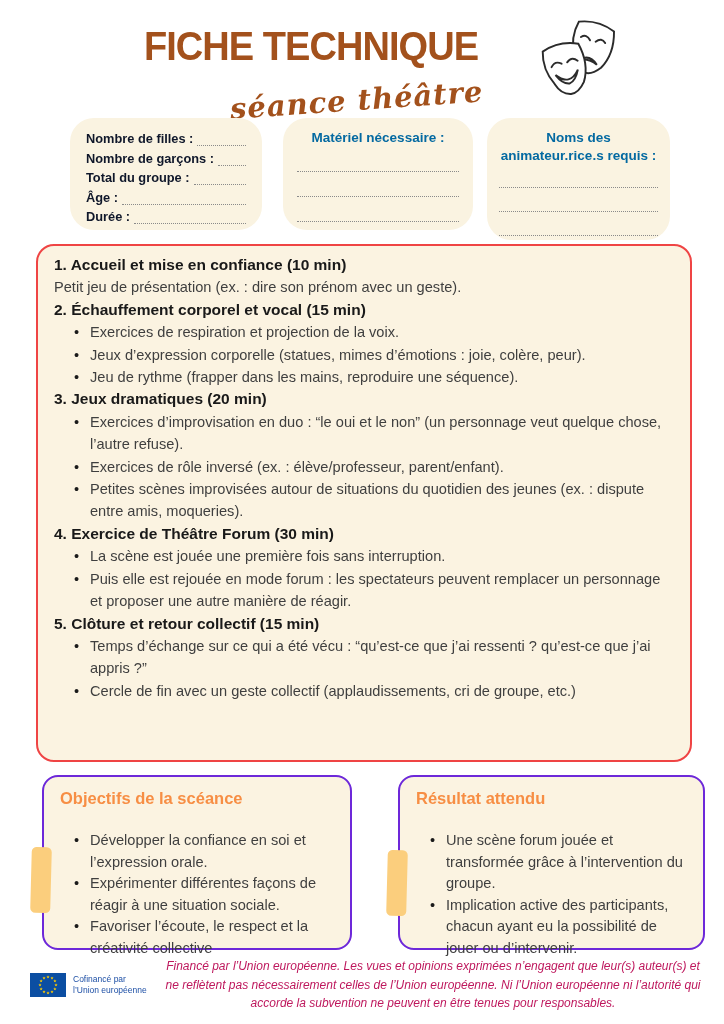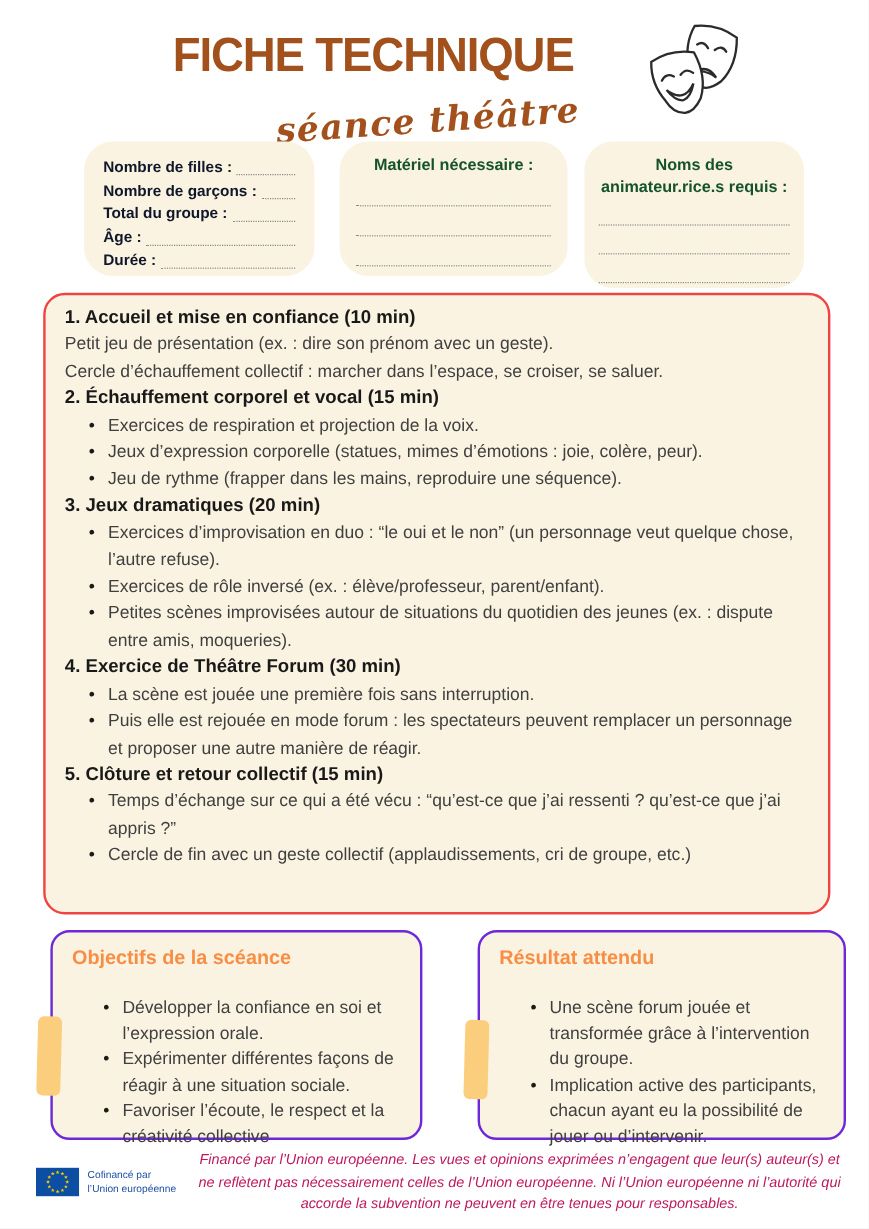--- a/index.html
+++ b/index.html
@@ -28,21 +28,21 @@
   
   .info-box {
     position:absolute; top:118px; background:#FAF3E1; border-radius:24px;
   }
   .info-box.group   { left:70px;  width:192px; height:112px; padding:13px 16px 10px 16px; }
   .info-box.material{ left:283px; width:190px; height:112px; padding:11px 14px; }
   .info-box.anim    { left:487px; width:183px; height:122px; padding:11px 12px; }
   .field-row { display:flex; align-items:flex-end; margin-bottom:4.5px; }
   .field-label { font-weight:bold; font-size:12.8px; color:#0f172a; white-space:nowrap; }
   .dots { flex:1 1 auto; border-bottom:1.5px dotted #8a8a8a; height:11px; margin-left:4px; }
-  .info-title { text-align:center; font-weight:bold; font-size:13.5px; color:#14532d; line-height:1.3; }
+  .info-title { text-align:center; font-weight:bold; font-size:13.5px; color:#0369a1; line-height:1.3; }
   .blank-line { border-bottom:1.5px dotted #8a8a8a; height:25px; }
   .info-box.anim .blank-line { height:24px; }
 
   
   .program-box {
     position:absolute; left:36px; top:244px; width:656px; height:518px;
     background:#FBF3E1; border:2px solid #ef4444; border-radius:18px;
     padding:8px 16px; overflow:hidden;
   }
   .sec-heading { font-size:15.5px; font-weight:bold; color:#191919; line-height:22.4px; }
@@ -57,21 +57,21 @@
 
   
   .obj-box {
     position:absolute; top:775px; height:175px; background:#FBF3E1;
     border:2px solid #6d28d9; border-radius:16px; padding:12px 16px;
   }
   .obj-box.left  { left:42px;  width:310px; }
   .obj-box.right { left:398px; width:307px; }
   .obj-title { color:#F78E44; font-weight:bold; font-size:16.5px; }
   .obj-box ul { list-style:none; margin-top:22px; padding-left:30px; }
-  .obj-box li { font-size:14.6px; line-height:21.5px;margin-left:12px; }
+  .obj-box li { font-size:14.6px; line-height:21.5px; }
 
   .highlight-mark {
     position:absolute; width:20px; height:66px; background:#FBCE7D;
     border-radius:5px; z-index:3;
   }
   .highlight-mark.left  { left:31px;  top:847px; transform:rotate(1.5deg); }
   .highlight-mark.right { left:387px; top:850px; transform:rotate(1.5deg); }
 
   
   .eu-block { position:absolute; left:30px; top:973px; display:flex; align-items:center; }
@@ -153,21 +153,20 @@
     <div class="blank-line"></div>
     <div class="blank-line"></div>
     <div class="blank-line"></div>
   </div>
 
   <div class="program-box">
 
     <div class="sec">
       <div class="sec-heading">1. Accueil et mise en confiance (10 min)</div>
       <p>Petit jeu de présentation (ex. : dire son prénom avec un geste).</p>
-      <p>Cercle d’échauffement collectif : marcher dans l’espace, se croiser, se saluer.</p>
     </div>
 
     <div class="sec">
       <div class="sec-heading">2. Échauffement corporel et vocal (15 min)</div>
       <ul>
         <li>Exercices de respiration et projection de la voix.</li>
         <li>Jeux d’expression corporelle (statues, mimes d’émotions : joie, colère, peur).</li>
         <li>Jeu de rythme (frapper dans les mains, reproduire une séquence).</li>
       </ul>
     </div>

